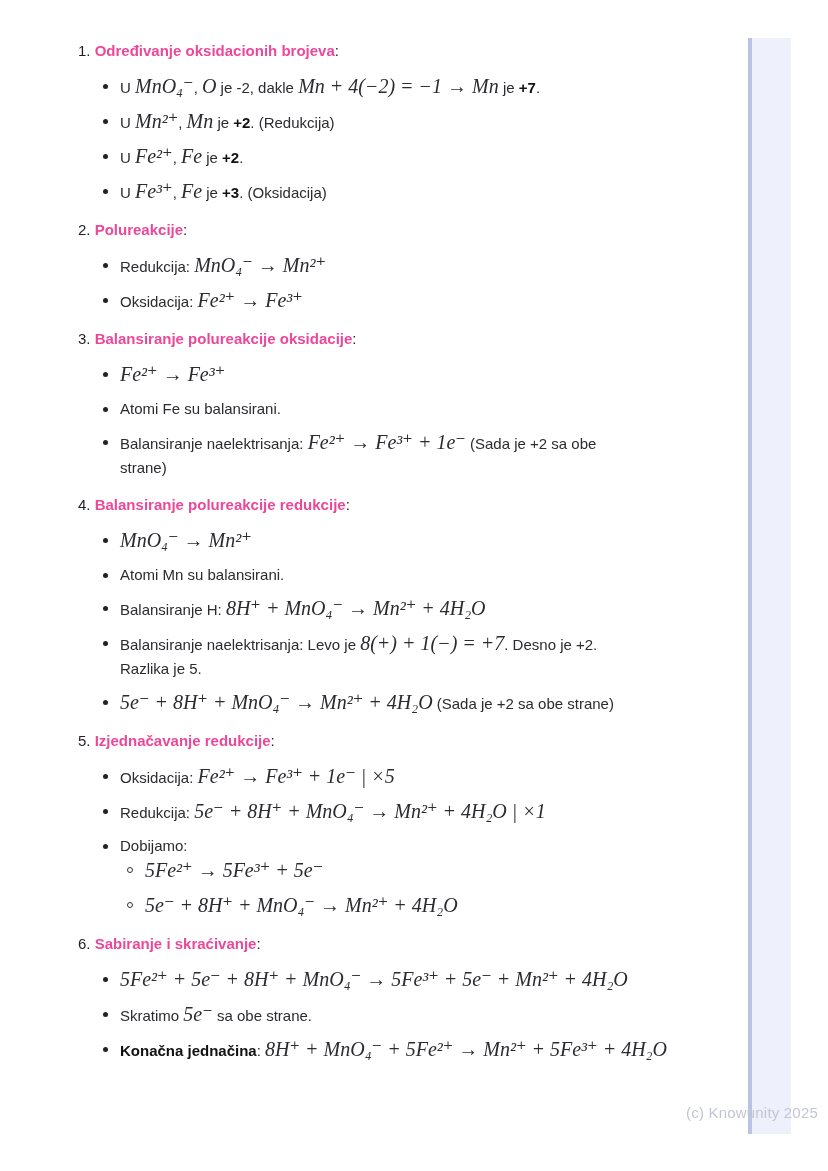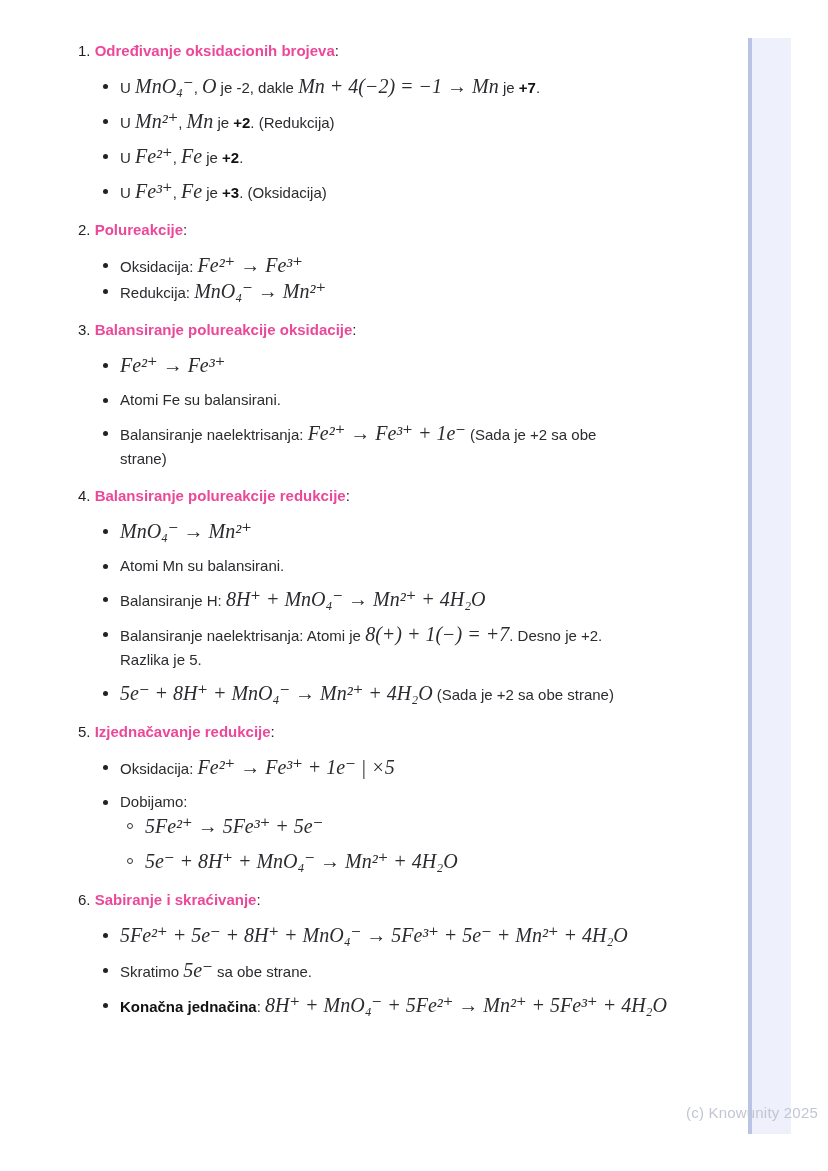--- a/index.html
+++ b/index.html
@@ -72,25 +72,25 @@
       </li>
     </ul>
   </div>
 
   <div class="section" style="margin-bottom:14px;">
     <p class="section-title">
       <span class="num">2.</span>
       <span class="ttl">Polureakcije</span><span>:</span>
     </p>
     <ul class="items" style="margin-top:12px;">
+      <li class="item" style="margin-bottom:9px;">
+        <span>Redukcija: </span><span class="m">MnO₄⁻ → Mn²⁺</span>
+      </li>
       <li class="item">
         <span>Oksidacija: </span><span class="m">Fe²⁺ → Fe³⁺</span>
-      </li>
-      <li class="item" style="margin-bottom:9px;">
-        <span>Redukcija: </span><span class="m">MnO₄⁻ → Mn²⁺</span>
       </li>
     </ul>
   </div>
 
   <div class="section" style="margin-bottom:14px;">
     <p class="section-title">
       <span class="num">3.</span>
       <span class="ttl">Balansiranje polureakcije oksidacije</span><span>:</span>
     </p>
     <ul class="items" style="margin-top:12px;">
@@ -115,36 +115,39 @@
       <li class="item" style="margin-bottom:9px;">
         <span class="m">MnO₄⁻ → Mn²⁺</span>
       </li>
       <li class="item" style="margin-bottom:9px;">
         <span>Atomi Mn su balansirani.</span>
       </li>
       <li class="item" style="margin-bottom:9px;">
         <span>Balansiranje H: </span><span class="m">8H⁺ + MnO₄⁻ → Mn²⁺ + 4H₂O</span>
       </li>
       <li class="item" style="margin-bottom:9px; width:520px;">
-        <span>Balansiranje naelektrisanja: Atomi je </span><span class="m">8(+) + 1(−) = +7</span><span>. Desno je +2. Razlika je 5.</span>
+        <span>Balansiranje naelektrisanja: Levo je </span><span class="m">8(+) + 1(−) = +7</span><span>. Desno je +2. Razlika je 5.</span>
       </li>
       <li class="item">
         <span class="m">5e⁻ + 8H⁺ + MnO₄⁻ → Mn²⁺ + 4H₂O</span><span> (Sada je +2 sa obe strane)</span>
       </li>
     </ul>
   </div>
 
   <div class="section" style="margin-bottom:14px;">
     <p class="section-title">
       <span class="num">5.</span>
       <span class="ttl">Izjednačavanje redukcije</span><span>:</span>
     </p>
     <ul class="items" style="margin-top:12px;">
       <li class="item" style="margin-bottom:9px;">
         <span>Oksidacija: </span><span class="m">Fe²⁺ → Fe³⁺ + 1e⁻ | ×5</span>
+      </li>
+      <li class="item" style="margin-bottom:9px;">
+        <span>Redukcija: </span><span class="m">5e⁻ + 8H⁺ + MnO₄⁻ → Mn²⁺ + 4H₂O | ×1</span>
       </li>
       <li class="item">
         <span>Dobijamo:</span>
         <ul class="items" style="margin-left:-42px;">
           <li class="sub" style="margin-bottom:9px;">
             <span class="m">5Fe²⁺ → 5Fe³⁺ + 5e⁻</span>
           </li>
           <li class="sub">
             <span class="m">5e⁻ + 8H⁺ + MnO₄⁻ → Mn²⁺ + 4H₂O</span>
           </li>

